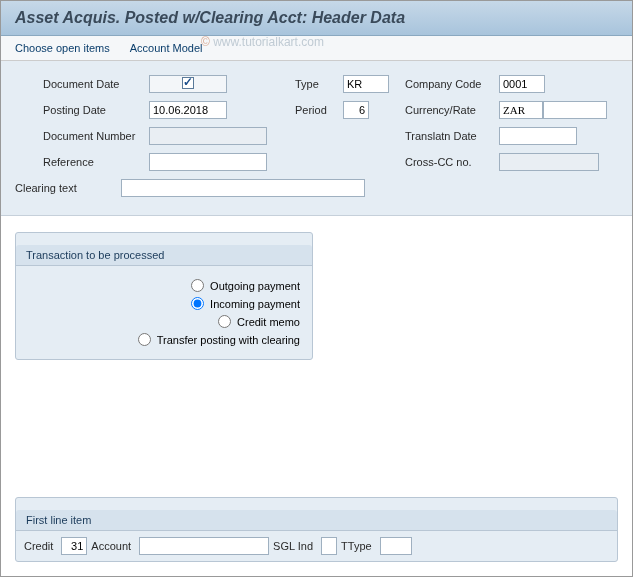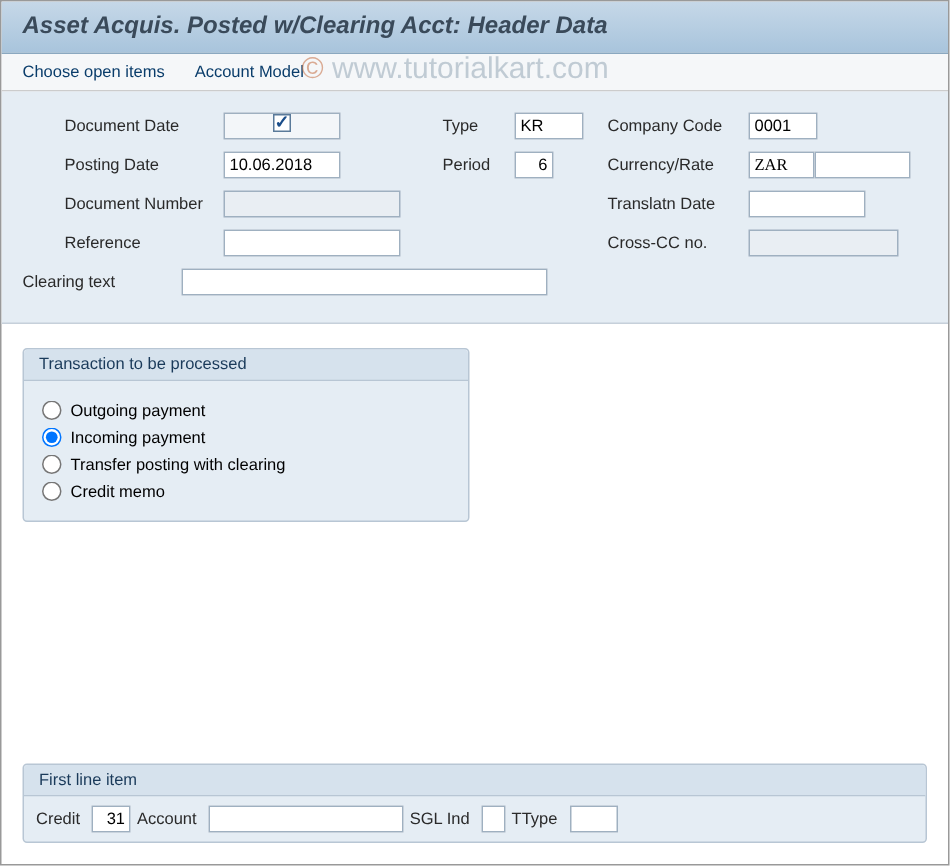--- a/index.html
+++ b/index.html
@@ -99,43 +99,44 @@
       margin: 16px 14px 0 14px;
       border: 1px solid #b8c6d4;
       border-radius: 3px;
     }
     .group-title {
       background: #d6e2ed;
       border-bottom: 1px solid #b8c6d4;
       padding: 4px 10px;
       color: #1a3a5a;
       border-radius: 3px 3px 0 0;
+      margin-top: 12px;
     }
     .group-body { padding: 8px 12px; }
-    .radio-row { display: flex; align-items: center; margin: 5px 0; }
+    .radio-row { display: flex; align-items: center; margin: 5px 0; justify-content: flex-end; }
     .radio-row input { margin-right: 6px; }
     .first-line {
       position: absolute;
       left: 14px; right: 14px;
       bottom: 14px;
       background: #e5edf4;
       border: 1px solid #b8c6d4;
       border-radius: 3px;
     }
     .first-line .group-body {
       display: flex;
       align-items: center;
       gap: 4px;
       padding: 6px 8px;
     }
     .watermark {
       position: absolute;
       top: 34px;
       left: 200px;
-      font-size: 20px;
+      font-size: 12px;
       color: rgba(140,160,175,0.5);
       font-family: 'Arial', sans-serif;
       pointer-events: none;
       z-index: 100;
     }
     .watermark .c { color: rgba(200,120,80,0.6); }
   </style>
 </head>
 <body>
 
@@ -228,25 +229,25 @@
     <label class="radio-row">
       <input type="radio" name="trx" style="">
       <span>Outgoing payment</span>
     </label>
     <label class="radio-row">
       <input type="radio" name="trx" checked="" style="">
       <span>Incoming payment</span>
     </label>
     <label class="radio-row">
       <input type="radio" name="trx" style="">
+      <span>Credit memo</span>
+    </label>
+    <label class="radio-row">
+      <input type="radio" name="trx" style="">
       <span>Transfer posting with clearing</span>
-    </label>
-    <label class="radio-row">
-      <input type="radio" name="trx" style="">
-      <span>Credit memo</span>
     </label>
   </div>
 </div>
 
 <div class="first-line">
   <div class="group-title">First line item</div>
   <div class="group-body">
     <span class="label">Credit</span>
     <input class="input" style="width: 26px; text-align: right;" value="31">
     <span class="label">Account</span>

